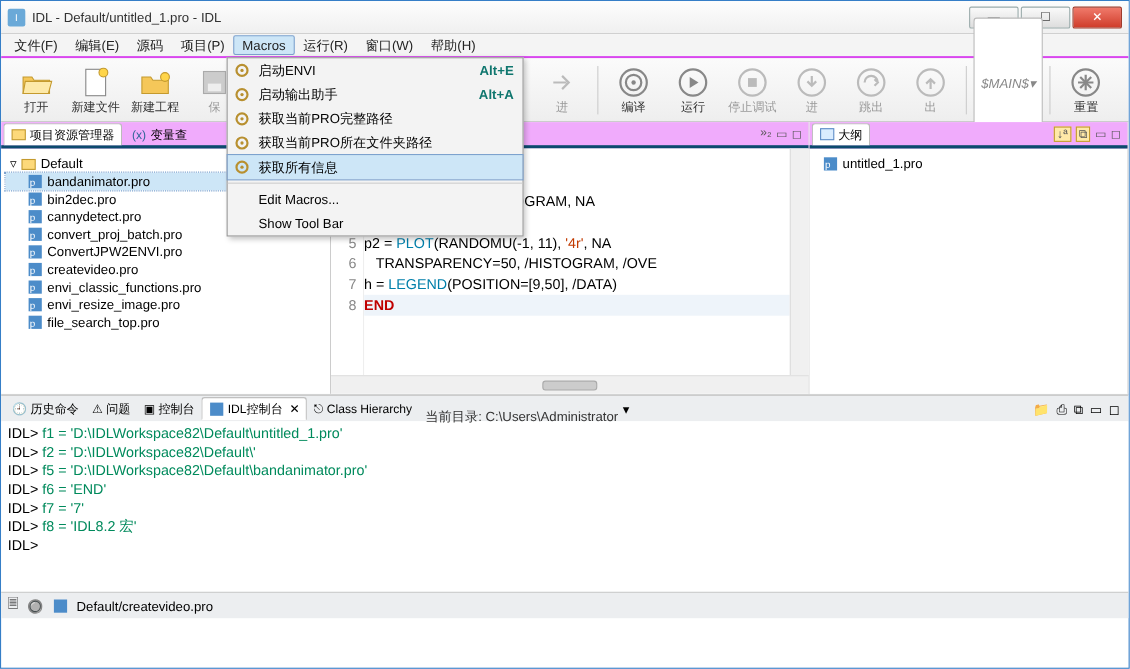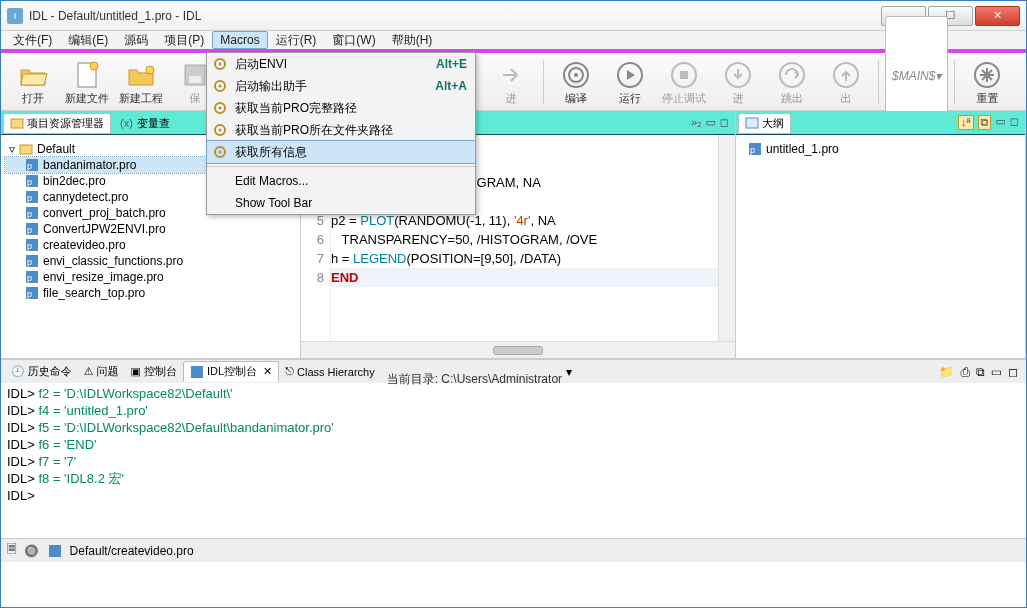--- a/index.html
+++ b/index.html
@@ -3,33 +3,33 @@
 <meta charset="utf-8">
 <style>
 * { box-sizing: border-box; margin: 0; padding: 0; font-family: "Microsoft YaHei", Tahoma, Arial, sans-serif; }
 body { width: 1027px; height: 608px; background: #fff; font-size: 12px; overflow: hidden; border:1px solid #357EC7; position:relative;}
 .titlebar { height: 30px; background: linear-gradient(#fdfdfd,#f0f0f0); display:flex; align-items:center; padding:0 6px; border-bottom:1px solid #d0d0d0;}
 .titlebar .icon { width:16px; height:16px; margin-right:6px; background:#6aa9d8; border-radius:2px; display:inline-flex;align-items:center;justify-content:center;color:#fff;font-size:9px;}
 .titlebar .txt {color:#333;}
 .winbtns { margin-left:auto; display:flex; gap:0;}
 .winbtn { width:45px; height:20px; border:1px solid #9aa; background:linear-gradient(#fafafa,#ddd); display:flex;align-items:center;justify-content:center; font-size:11px; color:#444; border-radius:2px; margin-left:2px;}
 .winbtn.close { background:linear-gradient(#f07a6b,#cf3c2a); color:#fff; border-color:#a03a2a;}
-.menubar { height:22px; background:#f4f4f4; display:flex; align-items:center; padding:0 4px; border-bottom:4px solid #d946ef; gap:0;}
+.menubar { height:22px; background:#f4f4f4; display:flex; align-items:center; padding:0 4px; border-bottom:2px solid #d946ef; gap:0;}
 .menubar .mi { padding:2px 8px; color:#222;}
 .menubar .mi.active { background:#cde6f7; border:1px solid #7da2ce; border-radius:2px; padding:1px 7px;}
 .toolbar { height:58px; background:linear-gradient(#fbfbfb,#eee); display:flex; align-items:center; padding:2px 6px; border-bottom:1px solid #ccc; gap:2px;}
 .tbtn { display:flex; flex-direction:column; align-items:center; width:52px; color:#333;}
 .tbtn .ic { width:32px; height:32px; display:flex;align-items:center;justify-content:center; }
 .tbtn.disabled { color:#999; }
 .tbtn .lbl {font-size:11px; line-height:14px;}
 .vsep { width:1px; height:44px; background:#ccc; margin:0 4px;}
 .callstack { flex:0 0 120px; height:26px; background:#fff; border:1px solid #bbb; border-radius:3px; display:flex; align-items:center; padding:0 6px; color:#888; font-style:italic;}
 .mainarea { display:flex; height:248px; border-bottom:1px solid #ccc;}
 .panel { display:flex; flex-direction:column; border-right:1px solid #ccc; background:#fff;}
-.tabbar { height:24px; display:flex; align-items:center; background:#5eead4; border-bottom:1px solid #0c4a6e; padding:0 2px;}
+.tabbar { height:24px; display:flex; align-items:center; background:#f0abfc; border-bottom:3px solid #0c4a6e; padding:0 2px;}
 .tab { display:flex; align-items:center;gap:3px; padding:2px 6px; background:#fff; border:1px solid #bbb; border-bottom:none; border-radius:3px 3px 0 0; margin-right:2px; font-size:11px;}
 .tab.inactive { background:transparent; border-color:transparent;}
 .tab .tic { width:14px; height:14px; }
 .sp-icons { margin-left:auto; display:flex; gap:4px; padding-right:4px;}
 .sp-icons span {font-size:11px; color:#555;}
 .tree { flex:1; overflow:auto; padding:6px 4px; font-size:12px;}
 .treerow { display:flex; align-items:center; gap:4px; padding:1px 2px 1px 20px;}
 .treerow.root {padding-left:4px;}
 .treerow.sel { background:#cde6f7; outline:1px dotted #7da2ce;}
 .cicon { width:14px; height:14px; }
@@ -486,22 +486,22 @@
   <div class="righticons">
     <span style="color:#c49a2e">📁</span>
     <span>⎙</span>
     <span>⧉</span>
     <span>▭</span>
     <span>◻</span>
   </div>
 </div>
 
 <div class="console" id="console-body">
+    <div class="ln"><span class="prmpt">IDL&gt; </span><span class="val">f1 = 'D:\IDLWorkspace82\Default\untitled_1.pro'</span></div>
     <div class="ln"><span class="prmpt">IDL&gt; </span><span class="val">f2 = 'D:\IDLWorkspace82\Default\'</span></div>
-    <div class="ln"><span class="prmpt">IDL&gt; </span><span class="val">f4 = 'untitled_1.pro'</span></div>
     <div class="ln"><span class="prmpt">IDL&gt; </span><span class="val">f5 = 'D:\IDLWorkspace82\Default\bandanimator.pro'</span></div>
     <div class="ln"><span class="prmpt">IDL&gt; </span><span class="val">f6 = 'END'</span></div>
     <div class="ln"><span class="prmpt">IDL&gt; </span><span class="val">f7 = '7'</span></div>
     <div class="ln"><span class="prmpt">IDL&gt; </span><span class="val">f8 = 'IDL8.2 宏'</span></div>
     <div class="ln"><span class="prmpt">IDL&gt;</span><span class="val"></span></div>
   </div>
 
 <div class="statusbar">
   <span>🗏</span>
   <span>🔘</span>

